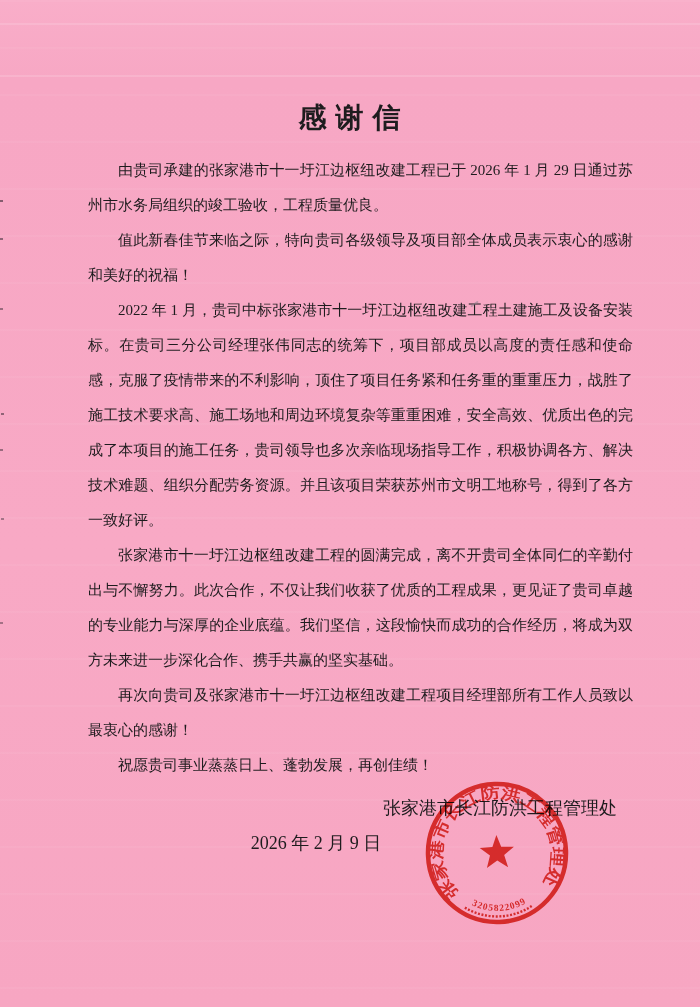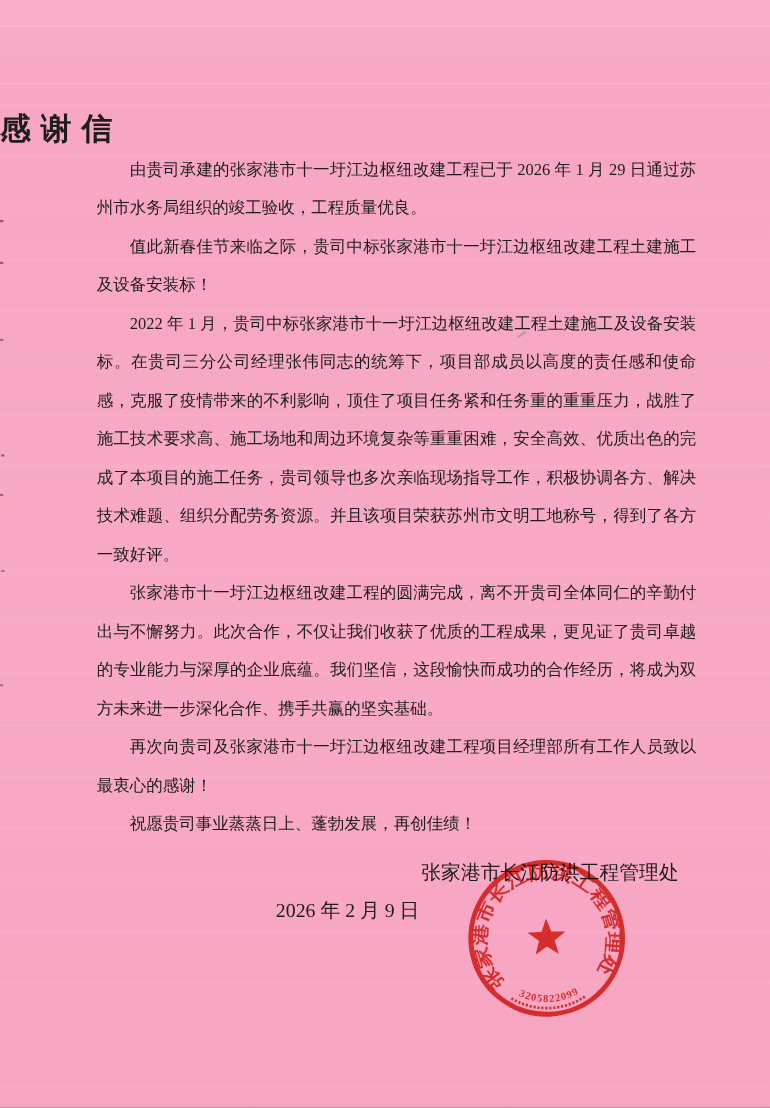--- a/index.html
+++ b/index.html
@@ -11,22 +11,22 @@
     overflow:hidden;
     background:
       repeating-linear-gradient(180deg, rgba(255,255,255,.045) 0 2px, rgba(0,0,0,0) 2px 47px),
       linear-gradient(180deg, #f9aec9 0%, #f7a7c4 8%, #f8a9c5 55%, #f7a6c2 100%);
     font-family:"Liberation Serif","DejaVu Serif",serif;
     color:#1e1c1e;
   }
   .band{position:absolute;left:0;width:100%;height:2px;background:rgba(255,255,255,.14);}
   .band.b1{top:23px;} .band.b2{top:75px;}
   .title{
-    margin:98px 0 0 0;
-    text-align:left;
+    margin:98px 0 15px 0;
+    text-align:center;
     font-size:28px;line-height:40px;
     font-weight:bold;
     letter-spacing:1px;
   }
   .salutation{
     margin:16px 0 0 88px;
     font-size:17.5px;line-height:35px;
     font-weight:bold;
   }
   .body-text{margin:0 0 0 88px;width:545px;}
@@ -80,21 +80,21 @@
 <div class="page">
 
   <div class="band b1"></div>
   <div class="band b2"></div>
 
   <div class="title">感 谢 信</div>
 
 
   <div class="body-text">
       <p>由贵司承建的张家港市十一圩江边枢纽改建工程已于 2026 年 1 月 29 日通过苏州市水务局组织的竣工验收，工程质量优良。</p>
-      <p>值此新春佳节来临之际，贵司中标张家港市十一圩江边枢纽改建工程土建施工及设备安装标！</p>
+      <p>值此新春佳节来临之际，特向贵司各级领导及项目部全体成员表示衷心的感谢和美好的祝福！</p>
       <p>2022 年 1 月，贵司中标张家港市十一圩江边枢纽改建工程土建施工及设备安装标。在贵司三分公司经理张伟同志的统筹下，项目部成员以高度的责任感和使命感，克服了疫情带来的不利影响，顶住了项目任务紧和任务重的重重压力，战胜了施工技术要求高、施工场地和周边环境复杂等重重困难，安全高效、优质出色的完成了本项目的施工任务，贵司领导也多次亲临现场指导工作，积极协调各方、解决技术难题、组织分配劳务资源。并且该项目荣获苏州市文明工地称号，得到了各方一致好评。</p>
       <p>张家港市十一圩江边枢纽改建工程的圆满完成，离不开贵司全体同仁的辛勤付出与不懈努力。此次合作，不仅让我们收获了优质的工程成果，更见证了贵司卓越的专业能力与深厚的企业底蕴。我们坚信，这段愉快而成功的合作经历，将成为双方未来进一步深化合作、携手共赢的坚实基础。</p>
       <p>再次向贵司及张家港市十一圩江边枢纽改建工程项目经理部所有工作人员致以最衷心的感谢！</p>
       <p>祝愿贵司事业蒸蒸日上、蓬勃发展，再创佳绩！</p>
     </div>
 
   <div class="signature">张家港市长江防洪工程管理处</div>
 
   <div class="date">2026 年 2 月 9 日</div>
 

